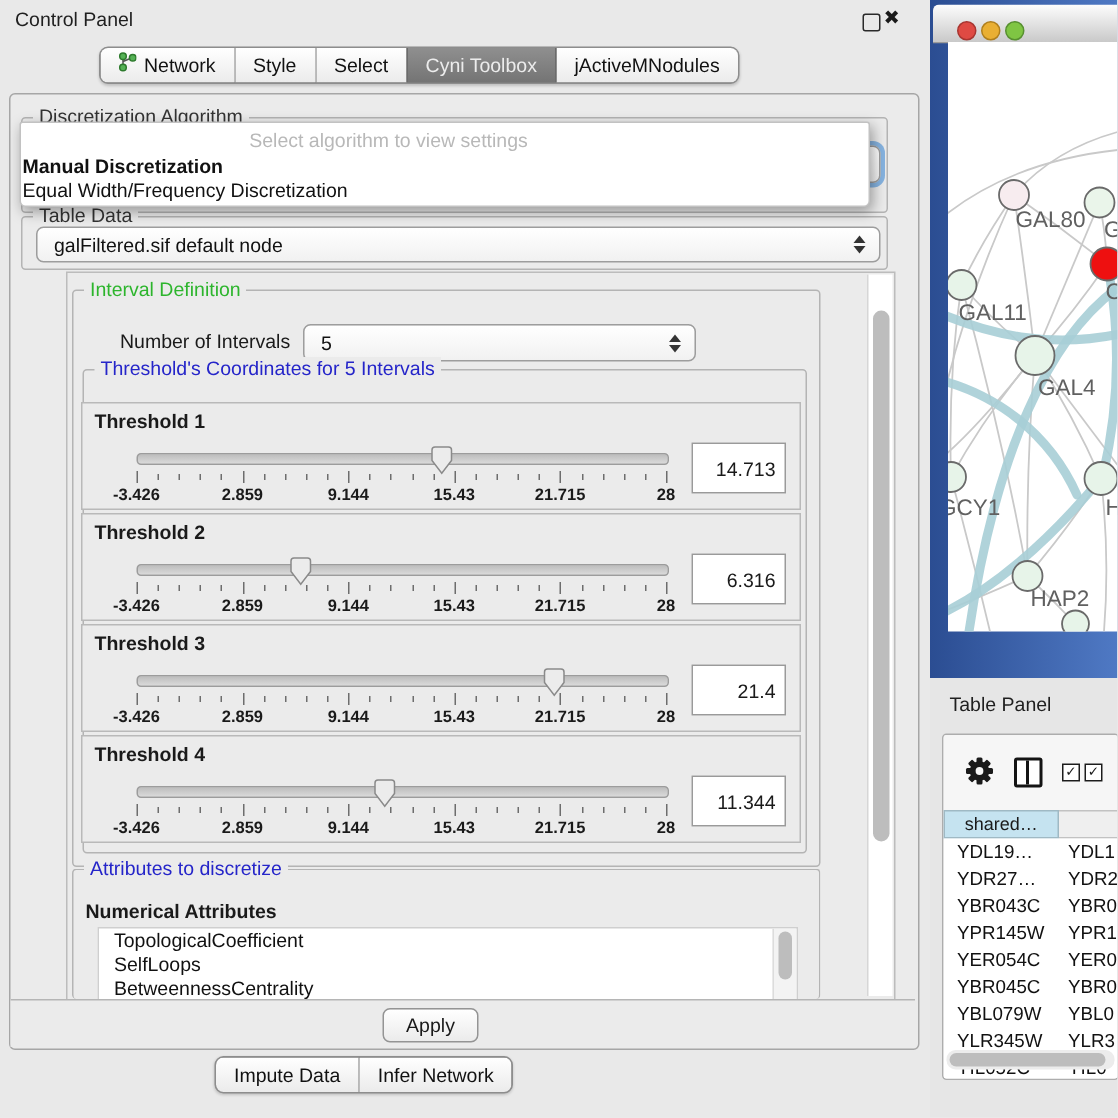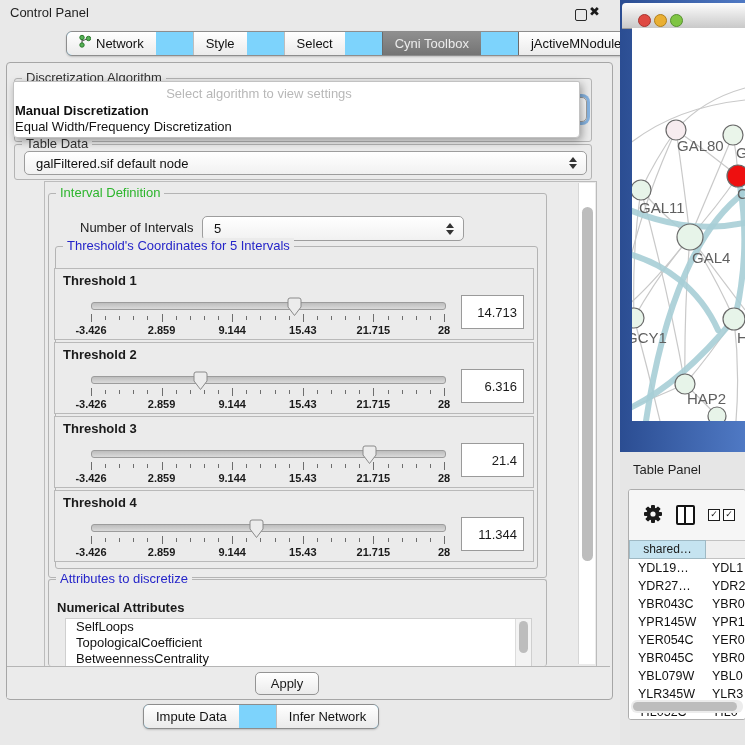--- a/index.html
+++ b/index.html
@@ -7,21 +7,21 @@
   #root{position:relative;width:745px;height:745px;overflow:hidden;background:#e9e9e9;font-size:13px;color:#1a1a1a;}
   .abs{position:absolute;}
 
   
   .titlebar{left:0;top:0;width:620px;height:24px;background:#e9e9e9;}
   .titlebar .title{left:10px;top:5px;font-size:13px;color:#1f1f1f;}
   .float-btn{left:575px;top:9px;width:10px;height:10px;border:1.5px solid #2a2a2a;border-radius:2px;background:transparent;}
   .close-btn{left:589px;top:4px;font-size:13px;font-weight:bold;color:#1a1a1a;}
 
   
-  .seg{display:flex;border:1px solid #8d8d8d;border-radius:6px;overflow:hidden;box-shadow:0 1px 2px rgba(0,0,0,.18);background:#7dd3fc;gap:37px;}
+  .seg{display:flex;border:1px solid #8d8d8d;border-radius:6px;overflow:hidden;box-shadow:0 1px 2px rgba(0,0,0,.18);background:#737373;}
   .seg .segitem{padding:0 12px;line-height:23px;font-size:13px;background:linear-gradient(#ffffff,#ebebeb);color:#111;border-left:1px solid #bdbdbd;white-space:nowrap;display:flex;align-items:center;}
   .seg .segitem:first-child{border-left:none;}
   .seg .segitem.selected{background:linear-gradient(#8f8f8f,#747474);color:#ececec;border-left-color:#6b6b6b;}
   .seg .segitem.selected + .segitem{border-left-color:#6b6b6b;}
   .net-ic{margin-right:5px;}
 
   
   .outer-panel{left:6px;top:62px;width:605px;height:636px;border:1px solid #a6a6a6;border-radius:4px;background:#ebebeb;}
 
   
@@ -355,22 +355,22 @@
       </div>
     <div class="value-box">11.344</div>
   </div>
 
   <div class="groupbox" style="left:48px;top:579px;width:497px;height:86px;border-bottom:none;">
     <div class="grouptitle gt-blue">Attributes to discretize</div>
   </div>
   <div class="abs" style="left:57px;top:600px;font-weight:bold;">Numerical Attributes</div>
   <div class="attr-list abs">
     <div class="attr-items">
+        <div class="attr-item">TopologicalCoefficient</div>
         <div class="attr-item">SelfLoops</div>
-        <div class="attr-item">TopologicalCoefficient</div>
         <div class="attr-item">BetweennessCentrality</div>
       </div>
     <div class="list-vscroll">
       <div class="vthumb" style="left:3px;top:2px;height:32px;width:9px;"></div>
     </div>
   </div>
 
   <div class="abs bottom-strip"></div>
   <div class="abs apply-btn">Apply</div>
 

